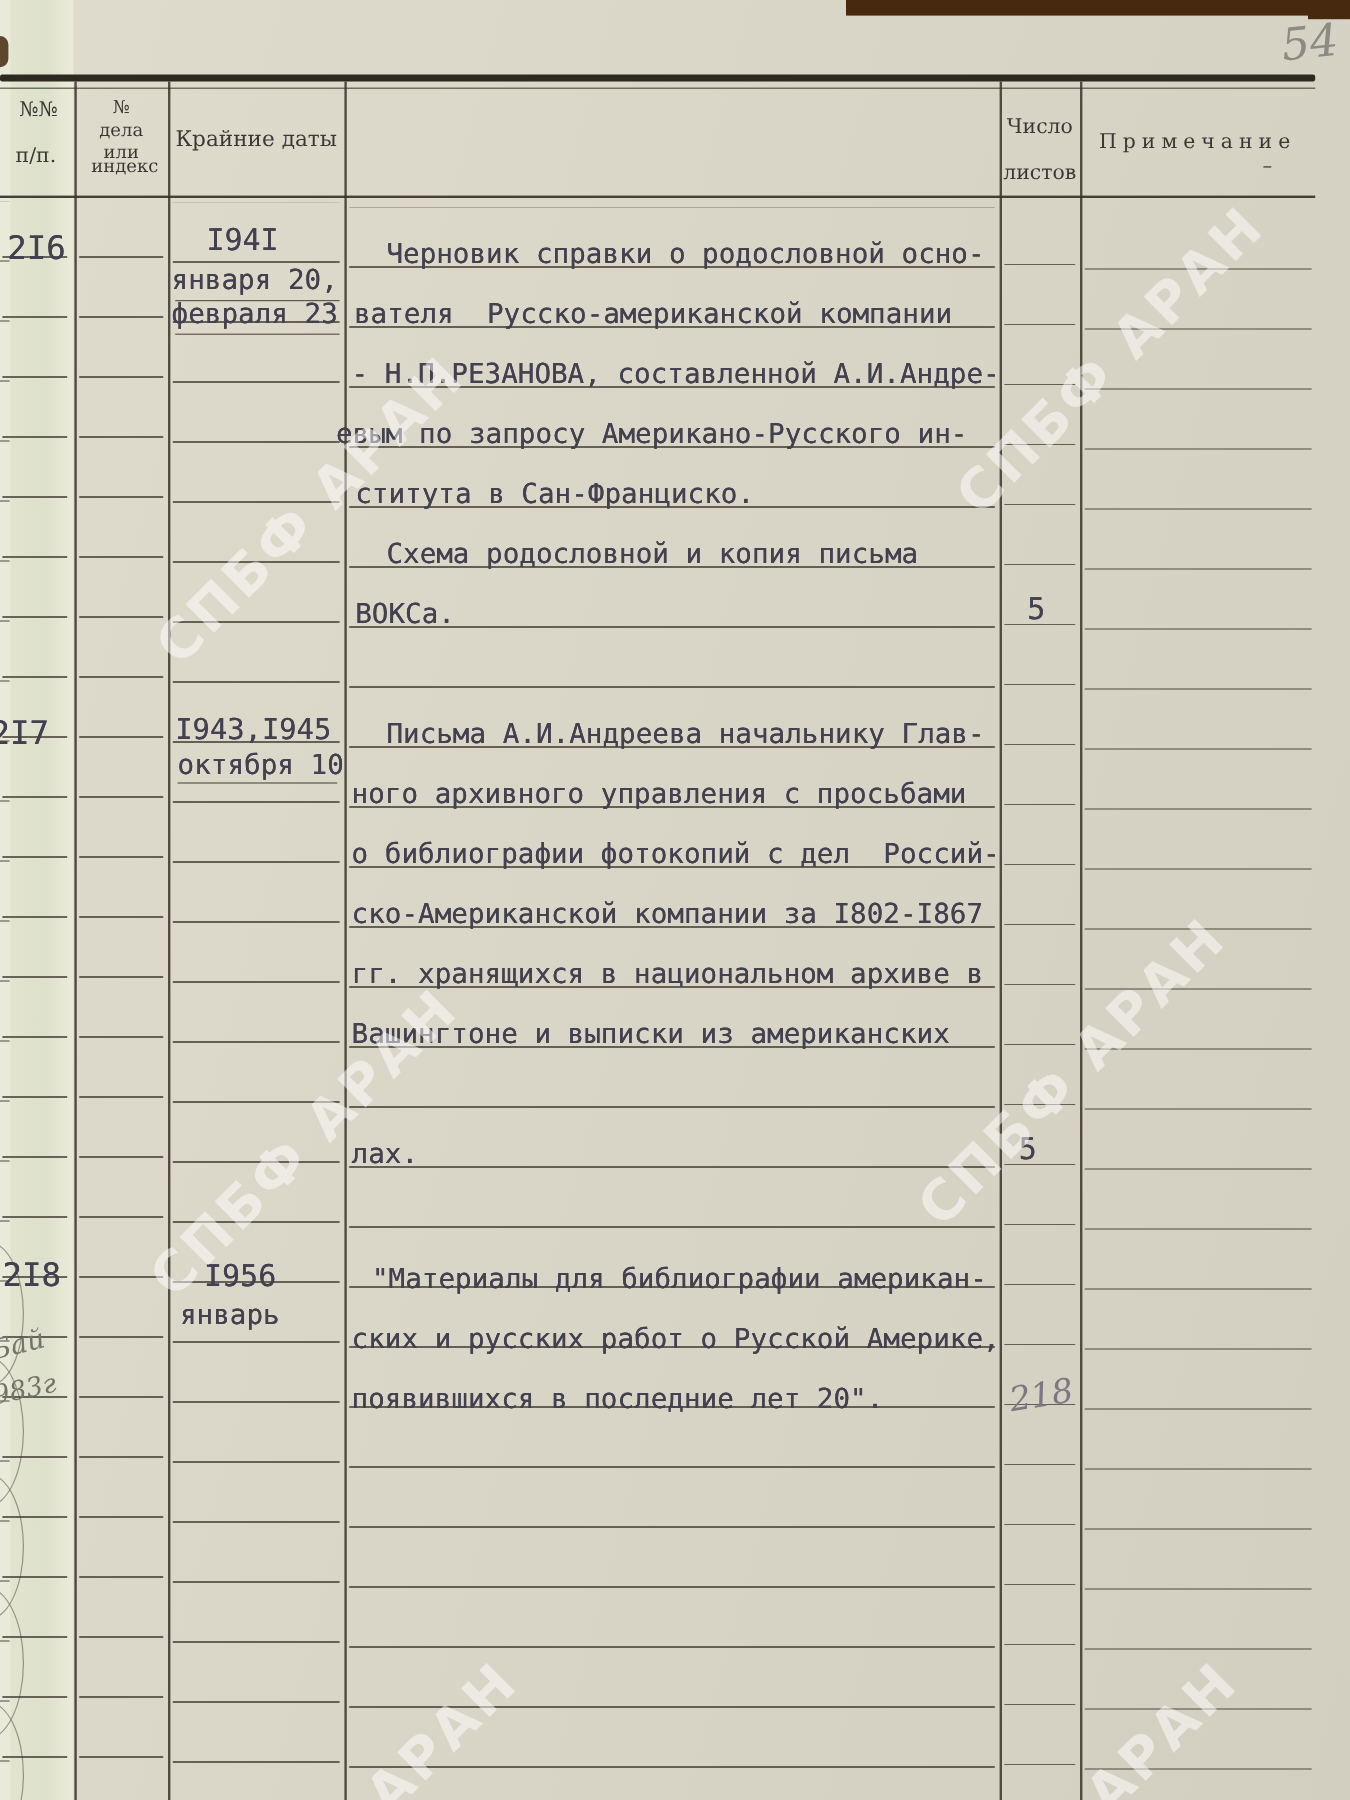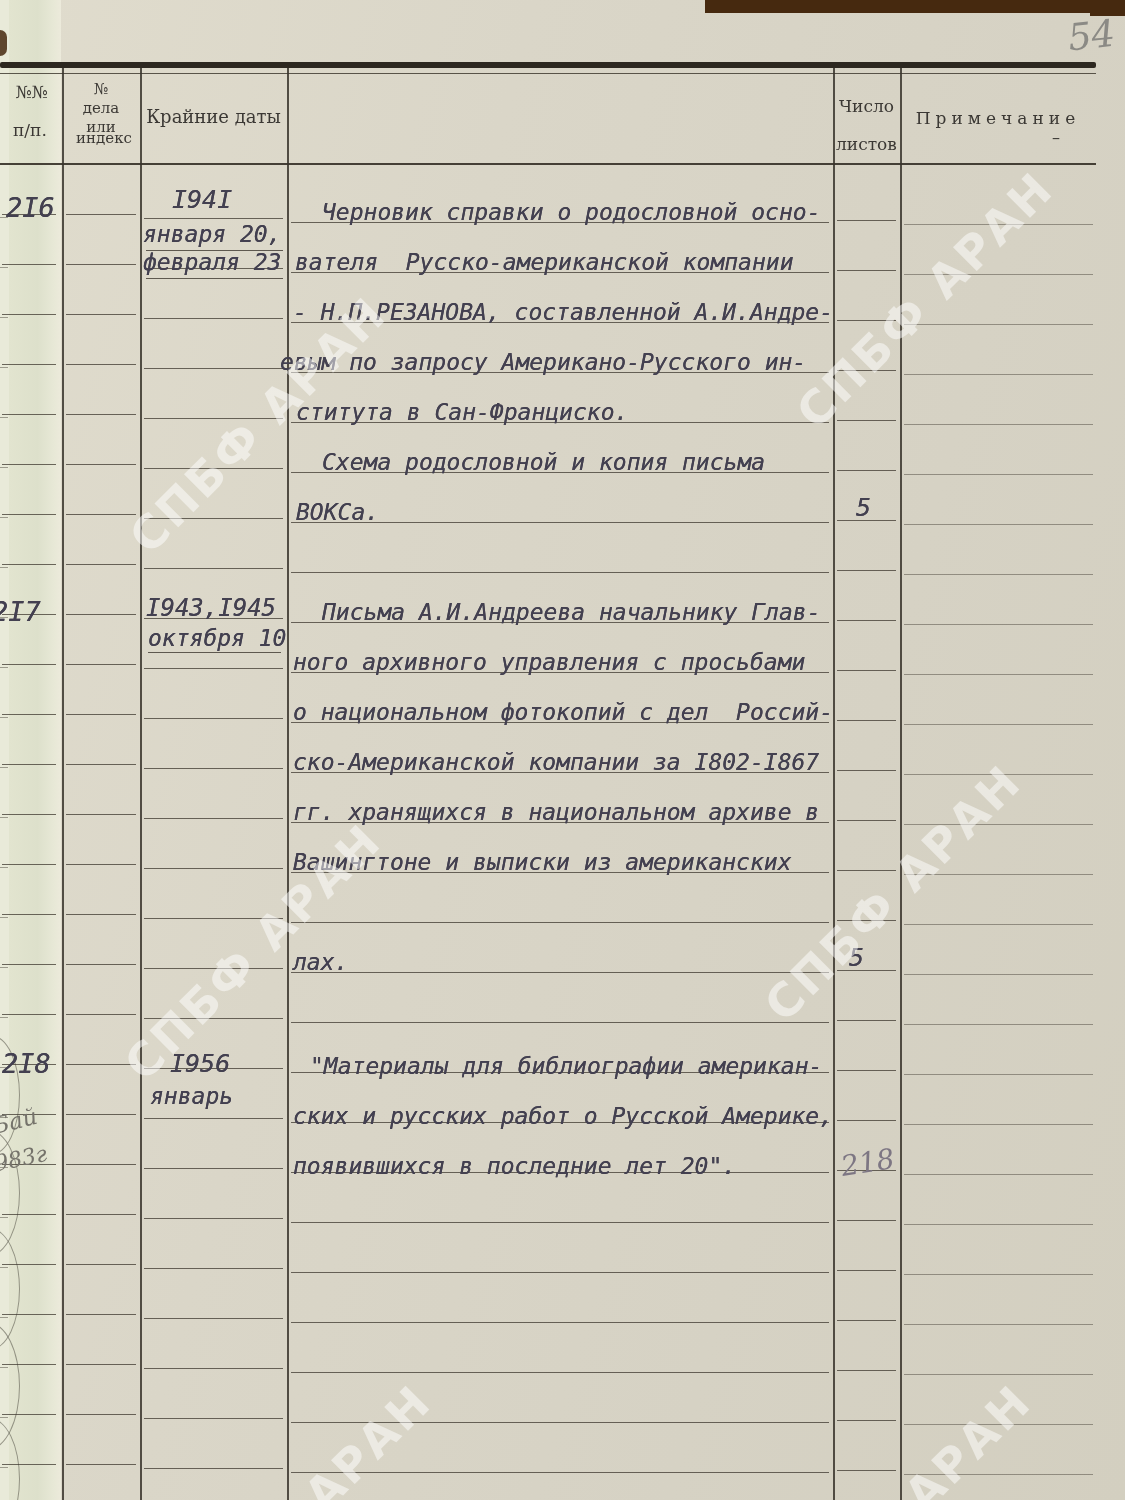--- a/index.html
+++ b/index.html
@@ -22,21 +22,21 @@
   .headerbottom{position:absolute;left:0;top:163px;width:1096px;height:2px;background:rgba(52,47,38,.9);}
   .vline{position:absolute;top:68px;width:2px;height:1432px;background:rgba(56,52,44,.85);}
   .rules{position:absolute;width:auto;
     background-image:repeating-linear-gradient(to bottom,transparent 0,transparent 48.6px,rgba(62,56,47,.75) 48.6px,rgba(62,56,47,.75) 50px);}
   .rules.faint{background-image:repeating-linear-gradient(to bottom,transparent 0,transparent 48.6px,rgba(62,56,47,.45) 48.6px,rgba(62,56,47,.45) 50px);}
   .mini-line{position:absolute;height:1.4px;background:rgba(62,56,47,.8);}
   
   .hdr{position:absolute;color:#3b3834;}
   
   .typed{position:absolute;font-family:"DejaVu Sans Mono",monospace;color:#434050;
-    white-space:pre;font-size:23px;line-height:24px;text-shadow:0 0 .5px #434050;font-style:italic;}
+    white-space:pre;font-size:23px;line-height:24px;text-shadow:0 0 .5px #434050;}
   .typed.num{font-size:27px;}
   
   .hw{position:absolute;font-family:"DejaVu Serif",serif;font-style:italic;color:#8b8a85;}
   
   .wm{position:absolute;font-family:"DejaVu Sans",sans-serif;font-weight:bold;
     color:rgba(255,255,255,.5);font-size:46px;letter-spacing:3px;white-space:nowrap;
     transform:translate(-50%,-50%) rotate(-45deg);}
 </style>
 </head>
 <body>
@@ -107,21 +107,21 @@
   <div class="typed" style="left:296px;top:400px;">ститута в Сан-Франциско.</div>
   <div class="typed" style="left:322px;top:450px;">Схема родословной и копия письма</div>
   <div class="typed" style="left:296px;top:500px;">ВОКСа.</div>
   <div class="typed" style="left:856px;top:496px;font-size:25px;">5</div>
 
   <div class="typed num" style="left:-8px;top:600px;">2I7</div>
   <div class="typed" style="left:146px;top:596px;font-size:24px;">I943,I945</div>
   <div class="typed" style="left:148px;top:626px;">октября 10</div>
   <div class="typed" style="left:293px;top:650px;">ного архивного управления с просьбами</div>
   <div class="typed" style="left:322px;top:600px;">Письма А.И.Андреева начальнику Глав-</div>
-  <div class="typed" style="left:293px;top:700px;">о национальном фотокопий с дел  Россий-</div>
+  <div class="typed" style="left:293px;top:700px;">о библиографии фотокопий с дел  Россий-</div>
   <div class="typed" style="left:293px;top:750px;">ско-Американской компании за I802-I867</div>
   <div class="typed" style="left:293px;top:800px;">гг. хранящихся в национальном архиве в</div>
   <div class="typed" style="left:293px;top:850px;">Вашингтоне и выписки из американских</div>
   <div class="typed" style="left:293px;top:950px;">лах.</div>
   <div class="typed" style="left:849px;top:946px;font-size:25px;">5</div>
 
   <div class="typed num" style="left:2px;top:1052px;">2I8</div>
   <div class="typed" style="left:170px;top:1052px;font-size:25px;">I956</div>
   <div class="typed" style="left:150px;top:1084px;">январь</div>
   <div class="typed" style="left:310px;top:1054px;">"Материалы для библиографии американ-</div>

